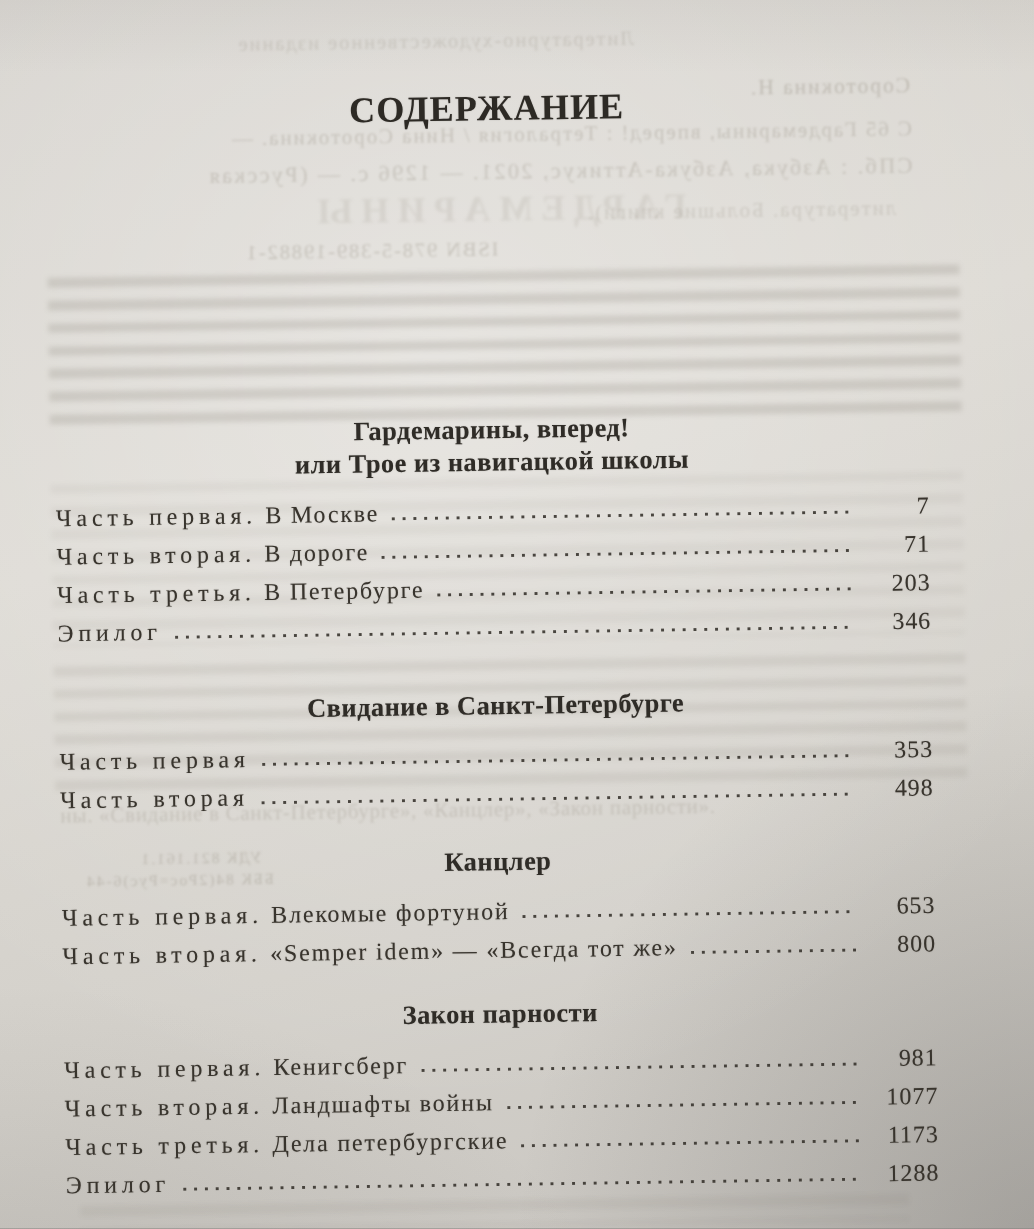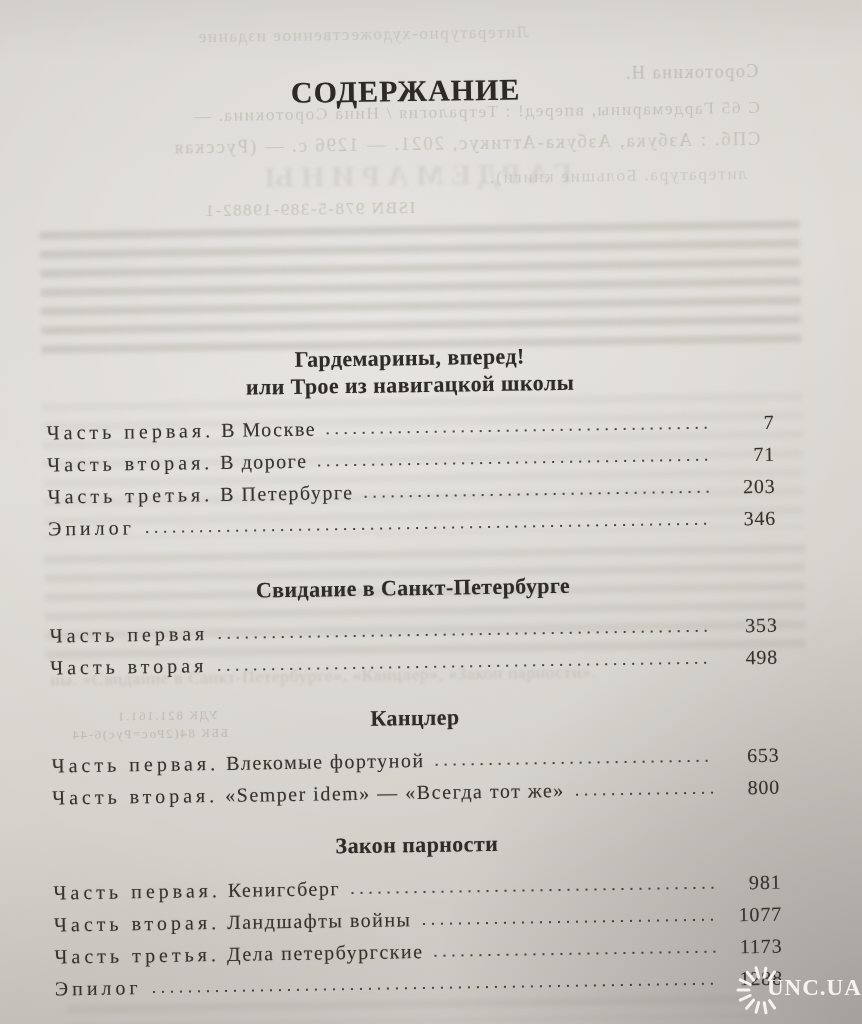--- a/index.html
+++ b/index.html
@@ -187,32 +187,14 @@
               <span class="label"><span class="part">Эпилог</span></span>
               <span class="leader"></span>
               <span class="pg">1288</span>
             </div>
           </div>
   </div>
 </div>
 
   </div>
 
-  <div class="wm">
-    <svg viewBox="-29 -29 58 58" width="58" height="58">
-      <g stroke="#faf8f2" stroke-width="3" stroke-linecap="round">
-        <line x1="13" y1="0" x2="22" y2="0" transform="rotate(55)"></line>
-        <line x1="13" y1="0" x2="23" y2="0" transform="rotate(80)"></line>
-        <line x1="13" y1="0" x2="23" y2="0" transform="rotate(105)"></line>
-        <line x1="13" y1="0" x2="24" y2="0" transform="rotate(130)"></line>
-        <line x1="13" y1="0" x2="24" y2="0" transform="rotate(155)"></line>
-        <line x1="13" y1="0" x2="24" y2="0" transform="rotate(180)"></line>
-        <line x1="13" y1="0" x2="24" y2="0" transform="rotate(205)"></line>
-        <line x1="13" y1="0" x2="23" y2="0" transform="rotate(230)"></line>
-        <line x1="13" y1="0" x2="23" y2="0" transform="rotate(255)"></line>
-        <line x1="13" y1="0" x2="22" y2="0" transform="rotate(280)"></line>
-        <line x1="13" y1="0" x2="22" y2="0" transform="rotate(305)"></line>
-      </g>
-    </svg>
-    <span class="wm-text">UNC.UA</span>
-  </div>
 
 </div>
 
 </body></html>

